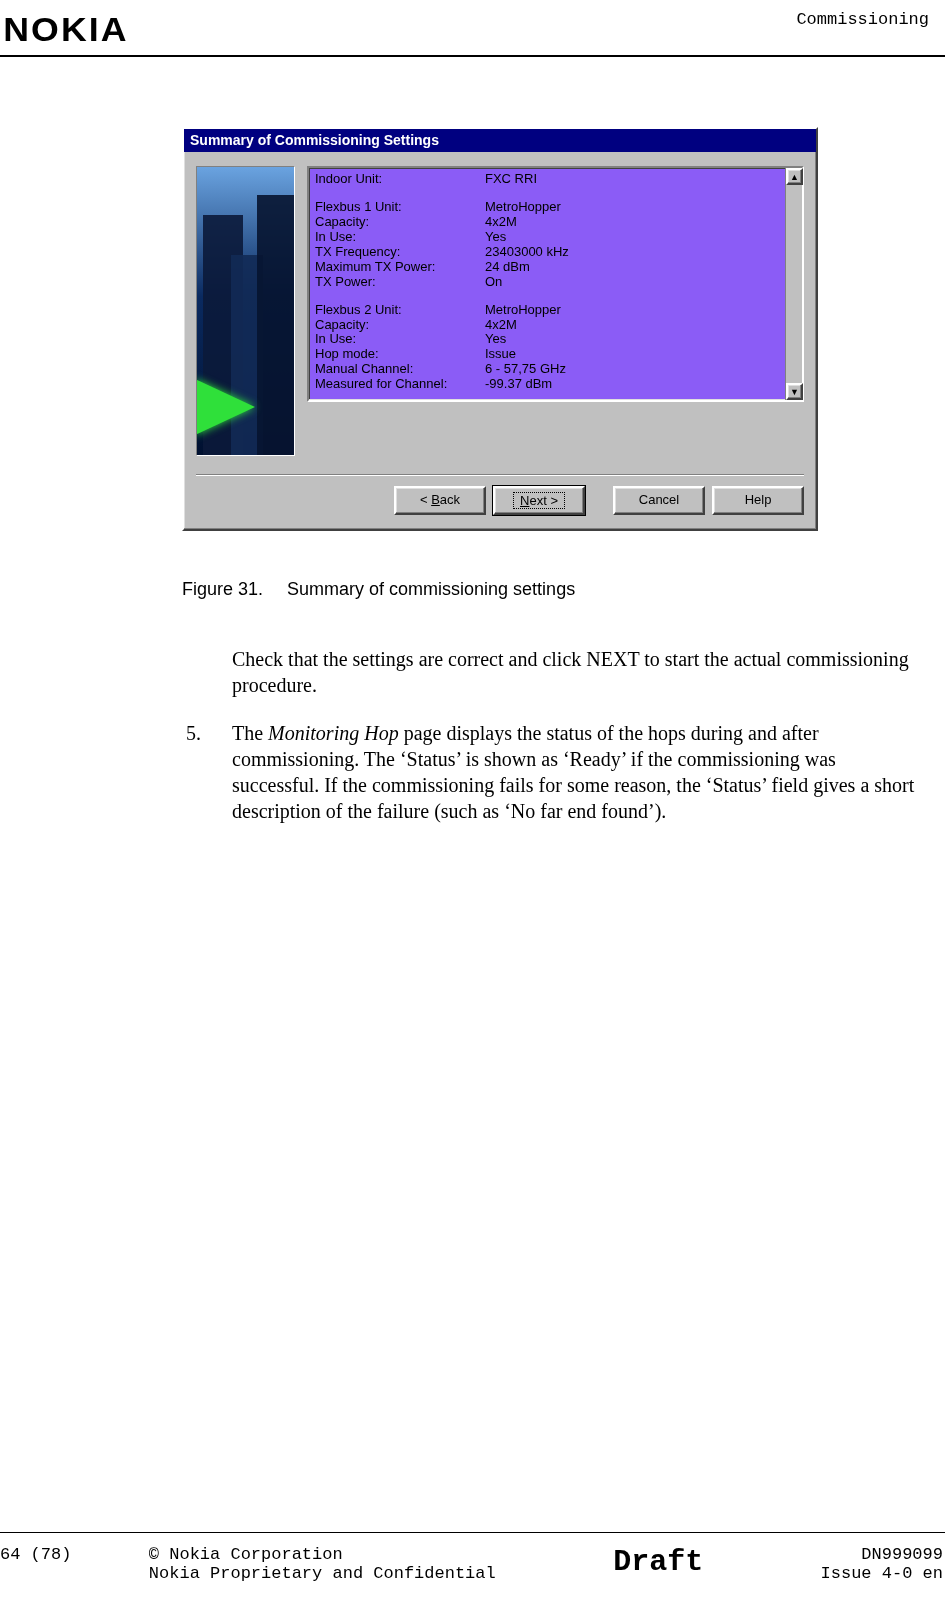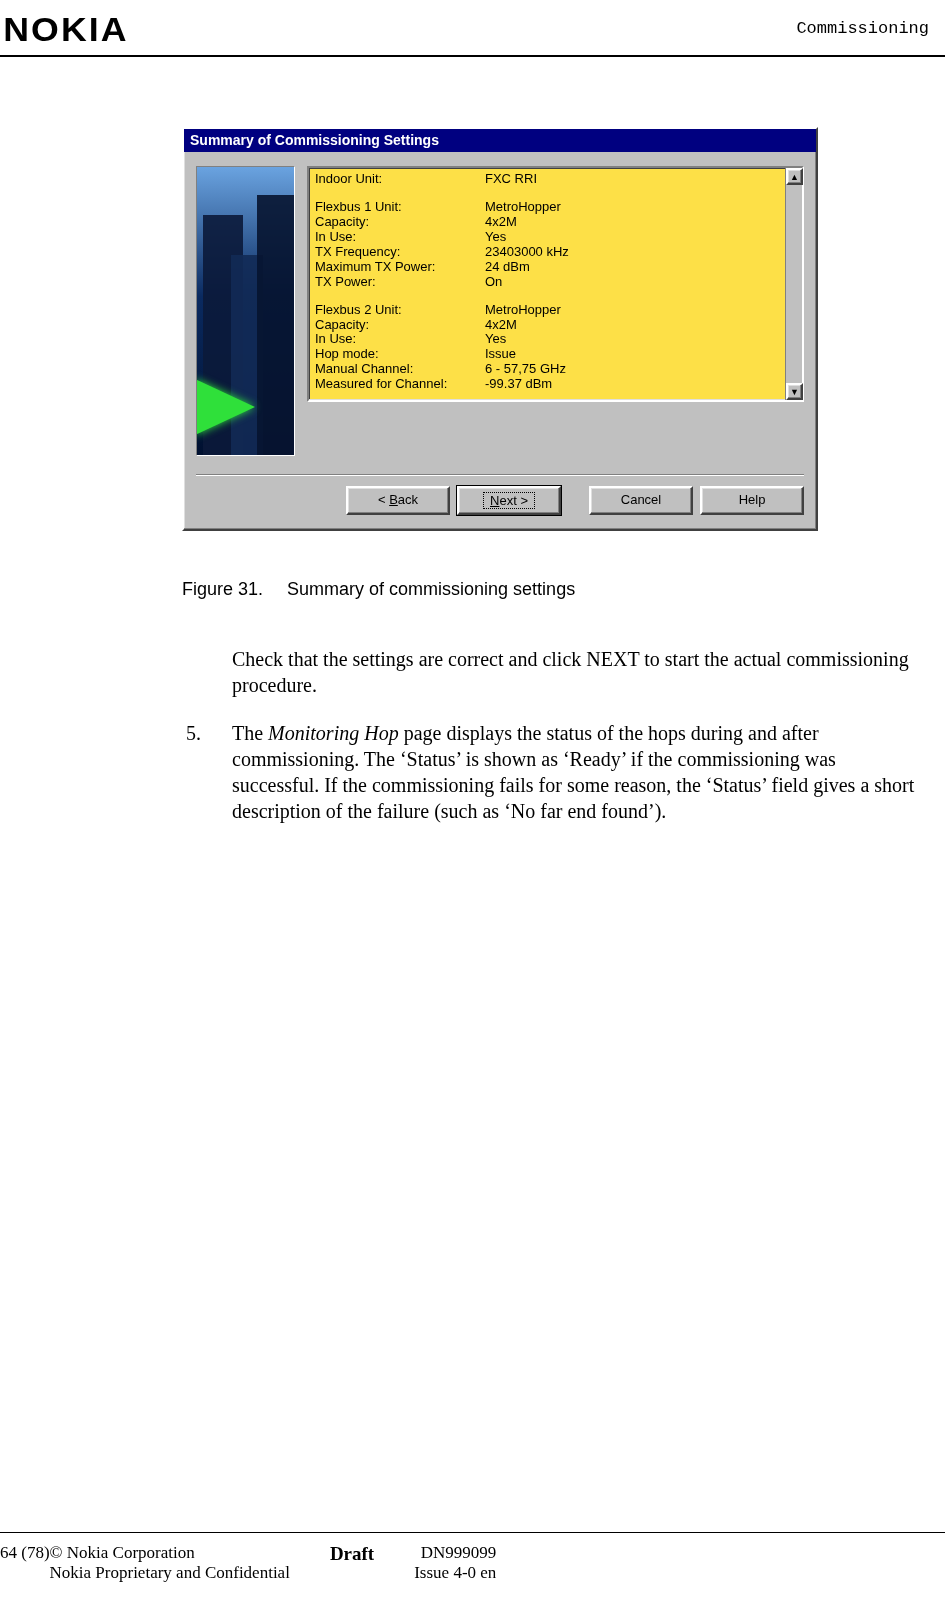--- a/index.html
+++ b/index.html
@@ -7,21 +7,21 @@
     width: 945px;
     height: 1597px;
     background: #fff;
     font-family: "Times New Roman", Times, serif;
     color: #000;
     position: relative;
   }
   .page-header {
     display: flex;
     justify-content: space-between;
-    align-items: center;
+    align-items: flex-start;
     padding: 10px 0 6px 0;
     margin: 0 0 0 0;
   }
   .nokia-logo {
     font-family: Arial, Helvetica, sans-serif;
     font-weight: 900;
     font-size: 34px;
     letter-spacing: 2px;
     transform: scaleX(1.05);
     padding-left: 6px;
@@ -109,21 +109,21 @@
   }
 
   .right-col { flex: 1 1 auto; }
   .instruction {
     font-size: 13px;
     line-height: 1.25;
     margin-bottom: 10px;
   }
 
   .listbox {
-    background:#fde047;
+    background:#8b5cf6;
     border:2px solid #808080;
     border-right-color:#fff;
     border-bottom-color:#fff;
     box-shadow: inset -1px -1px 0 #dfdfdf, inset 1px 1px 0 #404040;
     height: 236px;
     position: relative;
     display:flex;
   }
   .listbox-inner{
     flex:1 1 auto;
@@ -171,21 +171,21 @@
     gap:7px;
     padding: 10px 12px 14px 12px;
   }
   .w9x-btn {
     background:#c0c0c0;
     border:2px solid #fff;
     border-right-color:#404040;
     border-bottom-color:#404040;
     box-shadow: inset -1px -1px 0 #808080, inset 1px 1px 0 #dfdfdf;
     padding: 4px 0;
-    width: 104px;
+    width: 92px;
     text-align:center;
     font-family: "MS Sans Serif", Tahoma, Arial, sans-serif;
     font-size:13px;
   }
   .w9x-btn .ul { text-decoration: underline; }
   .w9x-btn.default {
     outline:1px solid #000;
   }
   .btn-inner-focus{
     display:inline-block;
@@ -221,27 +221,28 @@
     left:0;right:0;
     bottom: 64px;
     border-top:1.5px solid #000;
   }
   .footer {
     position:absolute;
     left:0;right:0;
     bottom: 14px;
     padding: 0 2px 0 0;
     display:flex;
+    justify-content:space-between;
     align-items:flex-start;
-    font-family: Liberation Serif, serif;
+    font-family: Liberation Mono, monospace;
   }
   .footer .left { font-size:17px; }
   .footer .mid { text-align:left; font-size:17px; }
   .footer .draft {
-    font-size:19px;
+    font-size:30px;
     font-weight:bold;
     padding: 0 40px;
   }
   .footer .right { text-align:right; font-size:17px; }
 </style>
 </head>
 <body>
 
 <div class="page-header">
   <div class="nokia-logo">NOKIA</div>

